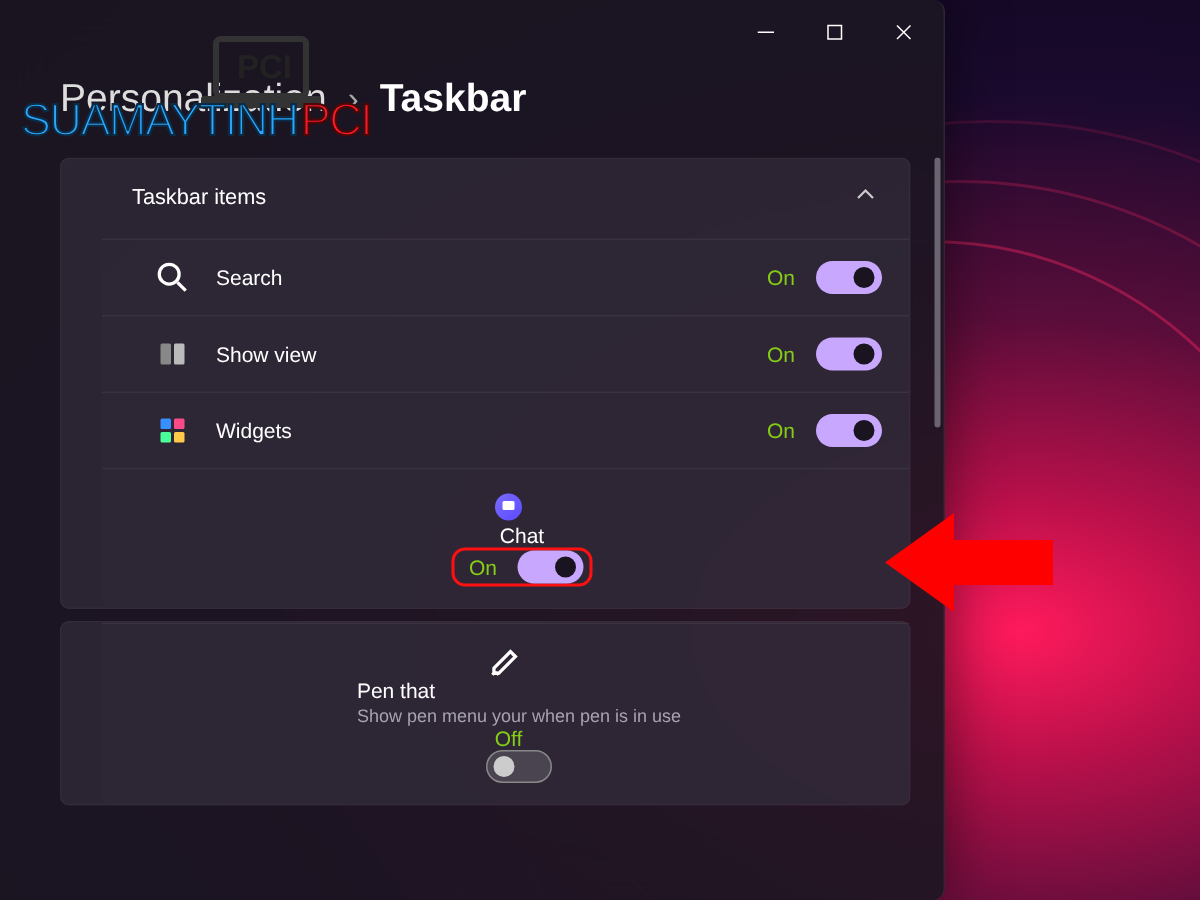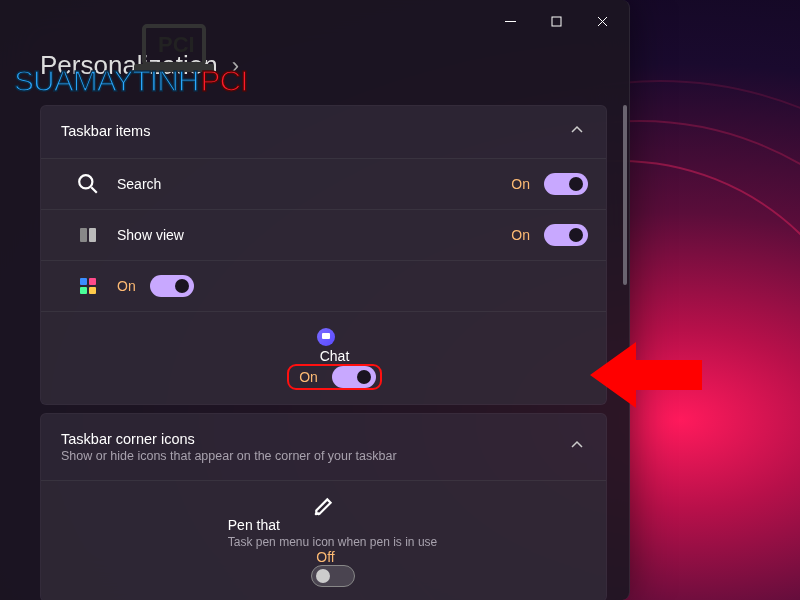--- a/index.html
+++ b/index.html
@@ -36,40 +36,41 @@
   }
   .chev { color:#aaa; font-size:22px; font-weight:400;}
   .crumb-parent { font-weight:400; color:#ddd;}
 
   .content { padding: 0 22px 0 40px; overflow-y:auto; flex:1; position:relative;}
   .scrollbar { position:absolute; right:2px; top:0; width:4px; height:180px; background:#6a6470; border-radius:2px;}
 
   .card {
     background: rgba(58,50,66,0.55); border-radius: 6px; margin-bottom: 8px;
     border: 1px solid rgba(255,255,255,0.04);
+    padding-left: 27px;
   }
   .card-head {
     padding: 17px 22px 17px 20px; display:flex; align-items:center; justify-content:space-between;
     cursor:pointer;
   }
   .card-head-text h3 { color:#fff; font-size:14.5px; font-weight:400; margin-bottom:2px;}
   .card-head-text p { color:#a8a2ae; font-size:12.5px; font-weight:400;}
   .expand-icon svg{ width:14px; height:14px; stroke:#ccc; }
 
   .row {
     display:flex; align-items:center; padding: 14px 18px 14px 36px;
     border-top: 1px solid rgba(255,255,255,0.06);
     background: rgba(48,42,56,0.4);
   }
   .row:last-child { border-radius: 0 0 6px 6px; flex-direction: column;}
   .row-icon { width:22px; height:22px; display:flex; align-items:center; justify-content:center; margin-right:18px;}
   .row-label { flex:1; color:#fff; font-size:14px; font-weight:400;}
   .row-sub { color:#a8a2ae; font-size:12px; margin-top:2px;}
   .row-text { flex:1; }
-  .status { color:#fdba74; font-size:14px; margin-right:14px;}
+  .status { color:#84cc16; font-size:14px; margin-right:14px;}
 
   .toggle {
     width:44px; height:22px; border-radius:11px; position:relative; cursor:pointer;
     background:#c8a8ff;
   }
   .toggle.off { background:#4a4450; border:1px solid #888;}
   .toggle .knob {
     position:absolute; width:14px; height:14px; border-radius:50%; background:#1a1420;
     top:4px; right:5px;
   }
@@ -135,20 +136,21 @@
         <svg viewBox="0 0 11 11">
           <line x1="1" y1="1" x2="10" y2="10" stroke="#fff"></line>
           <line x1="10" y1="1" x2="1" y2="10" stroke="#fff"></line>
         </svg>
       </div>
   </div>
 
   <div class="header">
     <span class="crumb-parent">Personalization</span>
     <span class="chev">›</span>
+    <span>Taskbar</span>
   </div>
 
   <div class="content">
     <div class="scrollbar"></div>
 
     <div class="card">
       <div class="card-head">
         <div class="card-head-text">
           <h3>Taskbar items</h3>
         </div>
@@ -187,20 +189,21 @@
 
       <div class="row">
         <span class="row-icon">
             <span class="ic-widgets">
               <i></i>
               <i></i>
               <i></i>
               <i></i>
             </span>
           </span>
+        <span class="row-label">Widgets</span>
         <span class="status">On</span>
         <div class="toggle">
             <div class="knob"></div>
           </div>
       </div>
 
       <div class="row chat-row">
         <span class="row-icon">
             <span class="ic-chat"></span>
           </span>
@@ -208,40 +211,31 @@
         <span class="highlight-box chat-wrap">
           <span class="status" style="margin-left:10px">On</span>
           <div class="toggle">
               <div class="knob"></div>
             </div>
         </span>
       </div>
     </div>
 
     <div class="card">
-      <div class="card-head">
-        <div class="card-head-text">
-          <h3>Taskbar corner icons</h3>
-          <p>Show or hide icons that appear on the corner of your taskbar</p>
-        </div>
-        <span class="expand-icon"><svg viewBox="0 0 14 14" fill="none">
-              <polyline points="2,9 7,4 12,9" stroke="#ccc" stroke-width="1.5"></polyline>
-            </svg></span>
-      </div>
 
       <div class="row">
         <span class="row-icon ic-pen">
             <svg viewBox="0 0 20 20">
               <path d="M3 17 L6 17 L16 7 L13 4 L3 14 Z"></path>
               <path d="M2 18 Q 4 16 6 18"></path>
             </svg>
           </span>
         <div class="row-text">
           <div class="row-label" style="font-size:14px">Pen that</div>
-          <div class="row-sub">Task pen menu icon when pen is in use</div>
+          <div class="row-sub">Show pen menu your when pen is in use</div>
         </div>
         <span class="status">Off</span>
         <div class="toggle off">
             <div class="knob"></div>
           </div>
       </div>
     </div>
 
   </div>
 </div>

